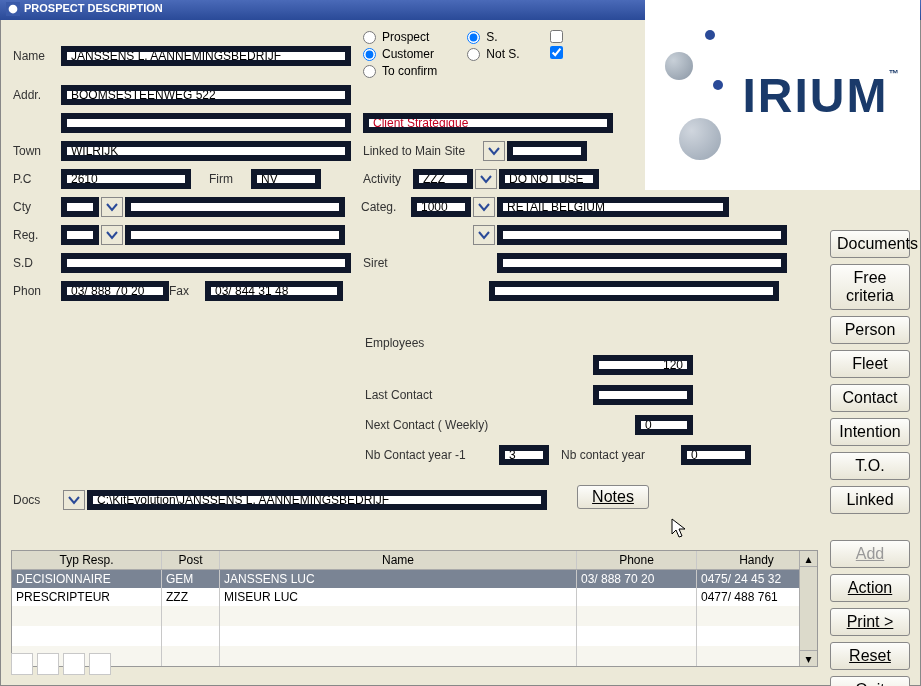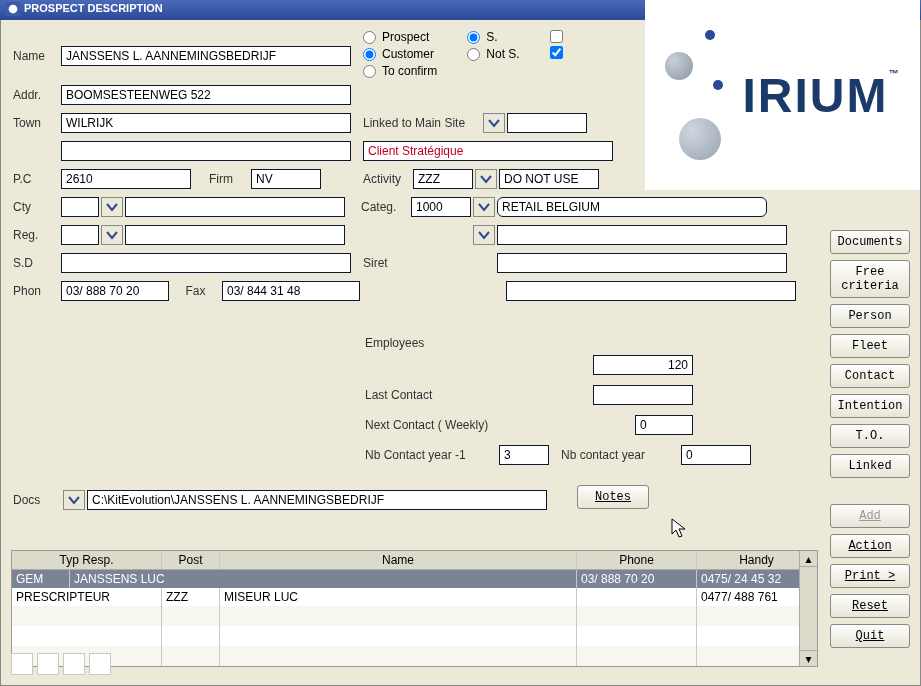--- a/index.html
+++ b/index.html
@@ -48,21 +48,21 @@
   .tm { font-size: 10px; vertical-align: top; }
 
   .row { display: flex; align-items: center; margin-bottom: 4px; }
   .lbl { color: #333; display: inline-block; }
   .col-left { width: 350px; }
   
   .lbl1 { width: 48px; }
   
   input[type=text] {
     background: #fff;
-    border: 1px solid #0f172a;
+    border: 6px solid #0f172a;
     padding: 2px 4px;
     font-size: 12px;
     height: 20px;
     outline: none;
   }
   .red-text { color: #c00020; }
 
   .radio-col { margin-right: 30px; }
   .radio-item, .check-item { display:flex; align-items:center; margin-bottom:3px; }
   .radio-item input, .check-item input { margin: 0 6px 0 0; }
@@ -81,25 +81,24 @@
     position: absolute;
     right: 10px; top: 210px;
     width: 80px;
     display: flex; flex-direction: column;
   }
   .btn {
     background: linear-gradient(#fdfdfb, #e8e5d6);
     border: 1px solid #888;
     border-radius: 3px;
     padding: 4px 6px;
-    font-size: 12px;
+    font-size: 16px;
     cursor: pointer;
     margin-bottom: 6px;
     text-align: center;
-    font-family: Liberation Mono, monospace;
   }
   .btn.disabled { color: #999; }
   .underline-key { text-decoration: underline; }
 
   .notes-btn { display:inline-flex; align-items:center; justify-content:center; width:72px; height:24px; }
 
   .grid {
     position: absolute;
     left: 10px; right: 102px; top: 530px;
     border: 1px solid #999;
@@ -195,37 +194,37 @@
           </div>
       </div>
     </div>
   </div>
 
   <div class="row">
     <span class="lbl lbl1">Addr.</span>
     <input type="text" style="width: 290px;" value="BOOMSESTEENWEG 522">
   </div>
   <div class="row" style="margin-top:8px">
+    <span class="lbl lbl1"></span>
+    <input type="text" style="width: 290px;" value="">
+    <span style="width:12px"></span>
+    <input type="text" class="red-text" style="width: 250px;" value="Client Stratégique">
+  </div>
+
+  <div class="row" style="margin-top:8px">
     <span class="lbl lbl1">Town</span>
     <input type="text" style="width: 290px;" value="WILRIJK">
     <span style="width:12px"></span>
     <span class="lbl" style="width:118px">Linked to Main Site</span>
     <span class="lookup-btn">
         <svg viewBox="0 0 14 10">
           <path d="M2 2 L7 8 L12 2" stroke="#2a4a98" stroke-width="2" fill="none"></path>
         </svg>
       </span>
     <input type="text" style="width: 80px;" value="">
-  </div>
-
-  <div class="row" style="margin-top:8px">
-    <span class="lbl lbl1"></span>
-    <input type="text" style="width: 290px;" value="">
-    <span style="width:12px"></span>
-    <input type="text" class="red-text" style="width: 250px;" value="Client Stratégique">
   </div>
 
   <div class="row" style="margin-top:8px">
     <span class="lbl lbl1">P.C</span>
     <input type="text" style="width: 130px;" value="2610">
     <span class="lbl" style="width:60px;text-align:center">Firm</span>
     <input type="text" style="width: 70px;" value="NV">
     <span style="width:42px"></span>
     <span class="lbl" style="width:50px">Activity</span>
     <input type="text" style="width: 60px;" value="ZZZ">
@@ -247,21 +246,21 @@
       </span>
     <input type="text" style="width: 220px;">
     <span style="width:16px"></span>
     <span class="lbl" style="width:50px">Categ.</span>
     <input type="text" style="width: 60px;" value="1000">
     <span class="lookup-btn">
         <svg viewBox="0 0 14 10">
           <path d="M2 2 L7 8 L12 2" stroke="#2a4a98" stroke-width="2" fill="none"></path>
         </svg>
       </span>
-    <input type="text" style="width: 270px; border-radius: 6px;" value="RETAIL BELGIUM">
+    <input type="text" style="width: 232px;" value="RETAIL BELGIUM">
   </div>
 
   <div class="row" style="margin-top:8px">
     <span class="lbl lbl1">Reg.</span>
     <input type="text" style="width: 38px;" value="">
     <span class="lookup-btn">
         <svg viewBox="0 0 14 10">
           <path d="M2 2 L7 8 L12 2" stroke="#2a4a98" stroke-width="2" fill="none"></path>
         </svg>
       </span>
@@ -279,21 +278,21 @@
     <span class="lbl lbl1">S.D</span>
     <input type="text" style="width: 290px;" value="">
     <span style="width:12px"></span>
     <span class="lbl" style="width:134px">Siret</span>
     <input type="text" style="width: 290px;" value="">
   </div>
 
   <div class="row" style="margin-top:8px">
     <span class="lbl lbl1">Phon</span>
     <input type="text" style="width: 108px;" value="03/ 888 70 20">
-    <span class="lbl" style="width:53px;text-align:center">Fax</span>
+    <span class="lbl" style="width:36px;">Fax</span>
     <input type="text" style="width: 138px;" value="03/ 844 31 48">
     <span style="width:146px"></span>
     <input type="text" style="width: 290px;" value="">
   </div>
 
   <div class="row" style="margin-top:10px">
     <span style="width:352px"></span>
     <span class="lbl" style="width:228px">Employees</span>
     <input type="text" style="width: 100px; text-align: right; margin-top: 44px;" value="120">
   </div>
@@ -337,20 +336,21 @@
 
   <div class="grid">
     <div class="grid-header">
       <div class="c-typ">Typ Resp.</div>
       <div class="c-post">Post</div>
       <div class="c-name">Name</div>
       <div class="c-phone">Phone</div>
       <div class="c-handy">Handy</div>
     </div>
     <div class="grid-row sel">
+      <div class="c-typ">DECISIONNAIRE</div>
       <div class="c-post">GEM</div>
       <div class="c-name">JANSSENS LUC</div>
       <div class="c-phone">03/ 888 70 20</div>
       <div class="c-handy">0475/ 24 45 32</div>
     </div>
     <div class="grid-row">
       <div class="c-typ">PRESCRIPTEUR</div>
       <div class="c-post">ZZZ</div>
       <div class="c-name">MISEUR LUC</div>
       <div class="c-phone"></div>

